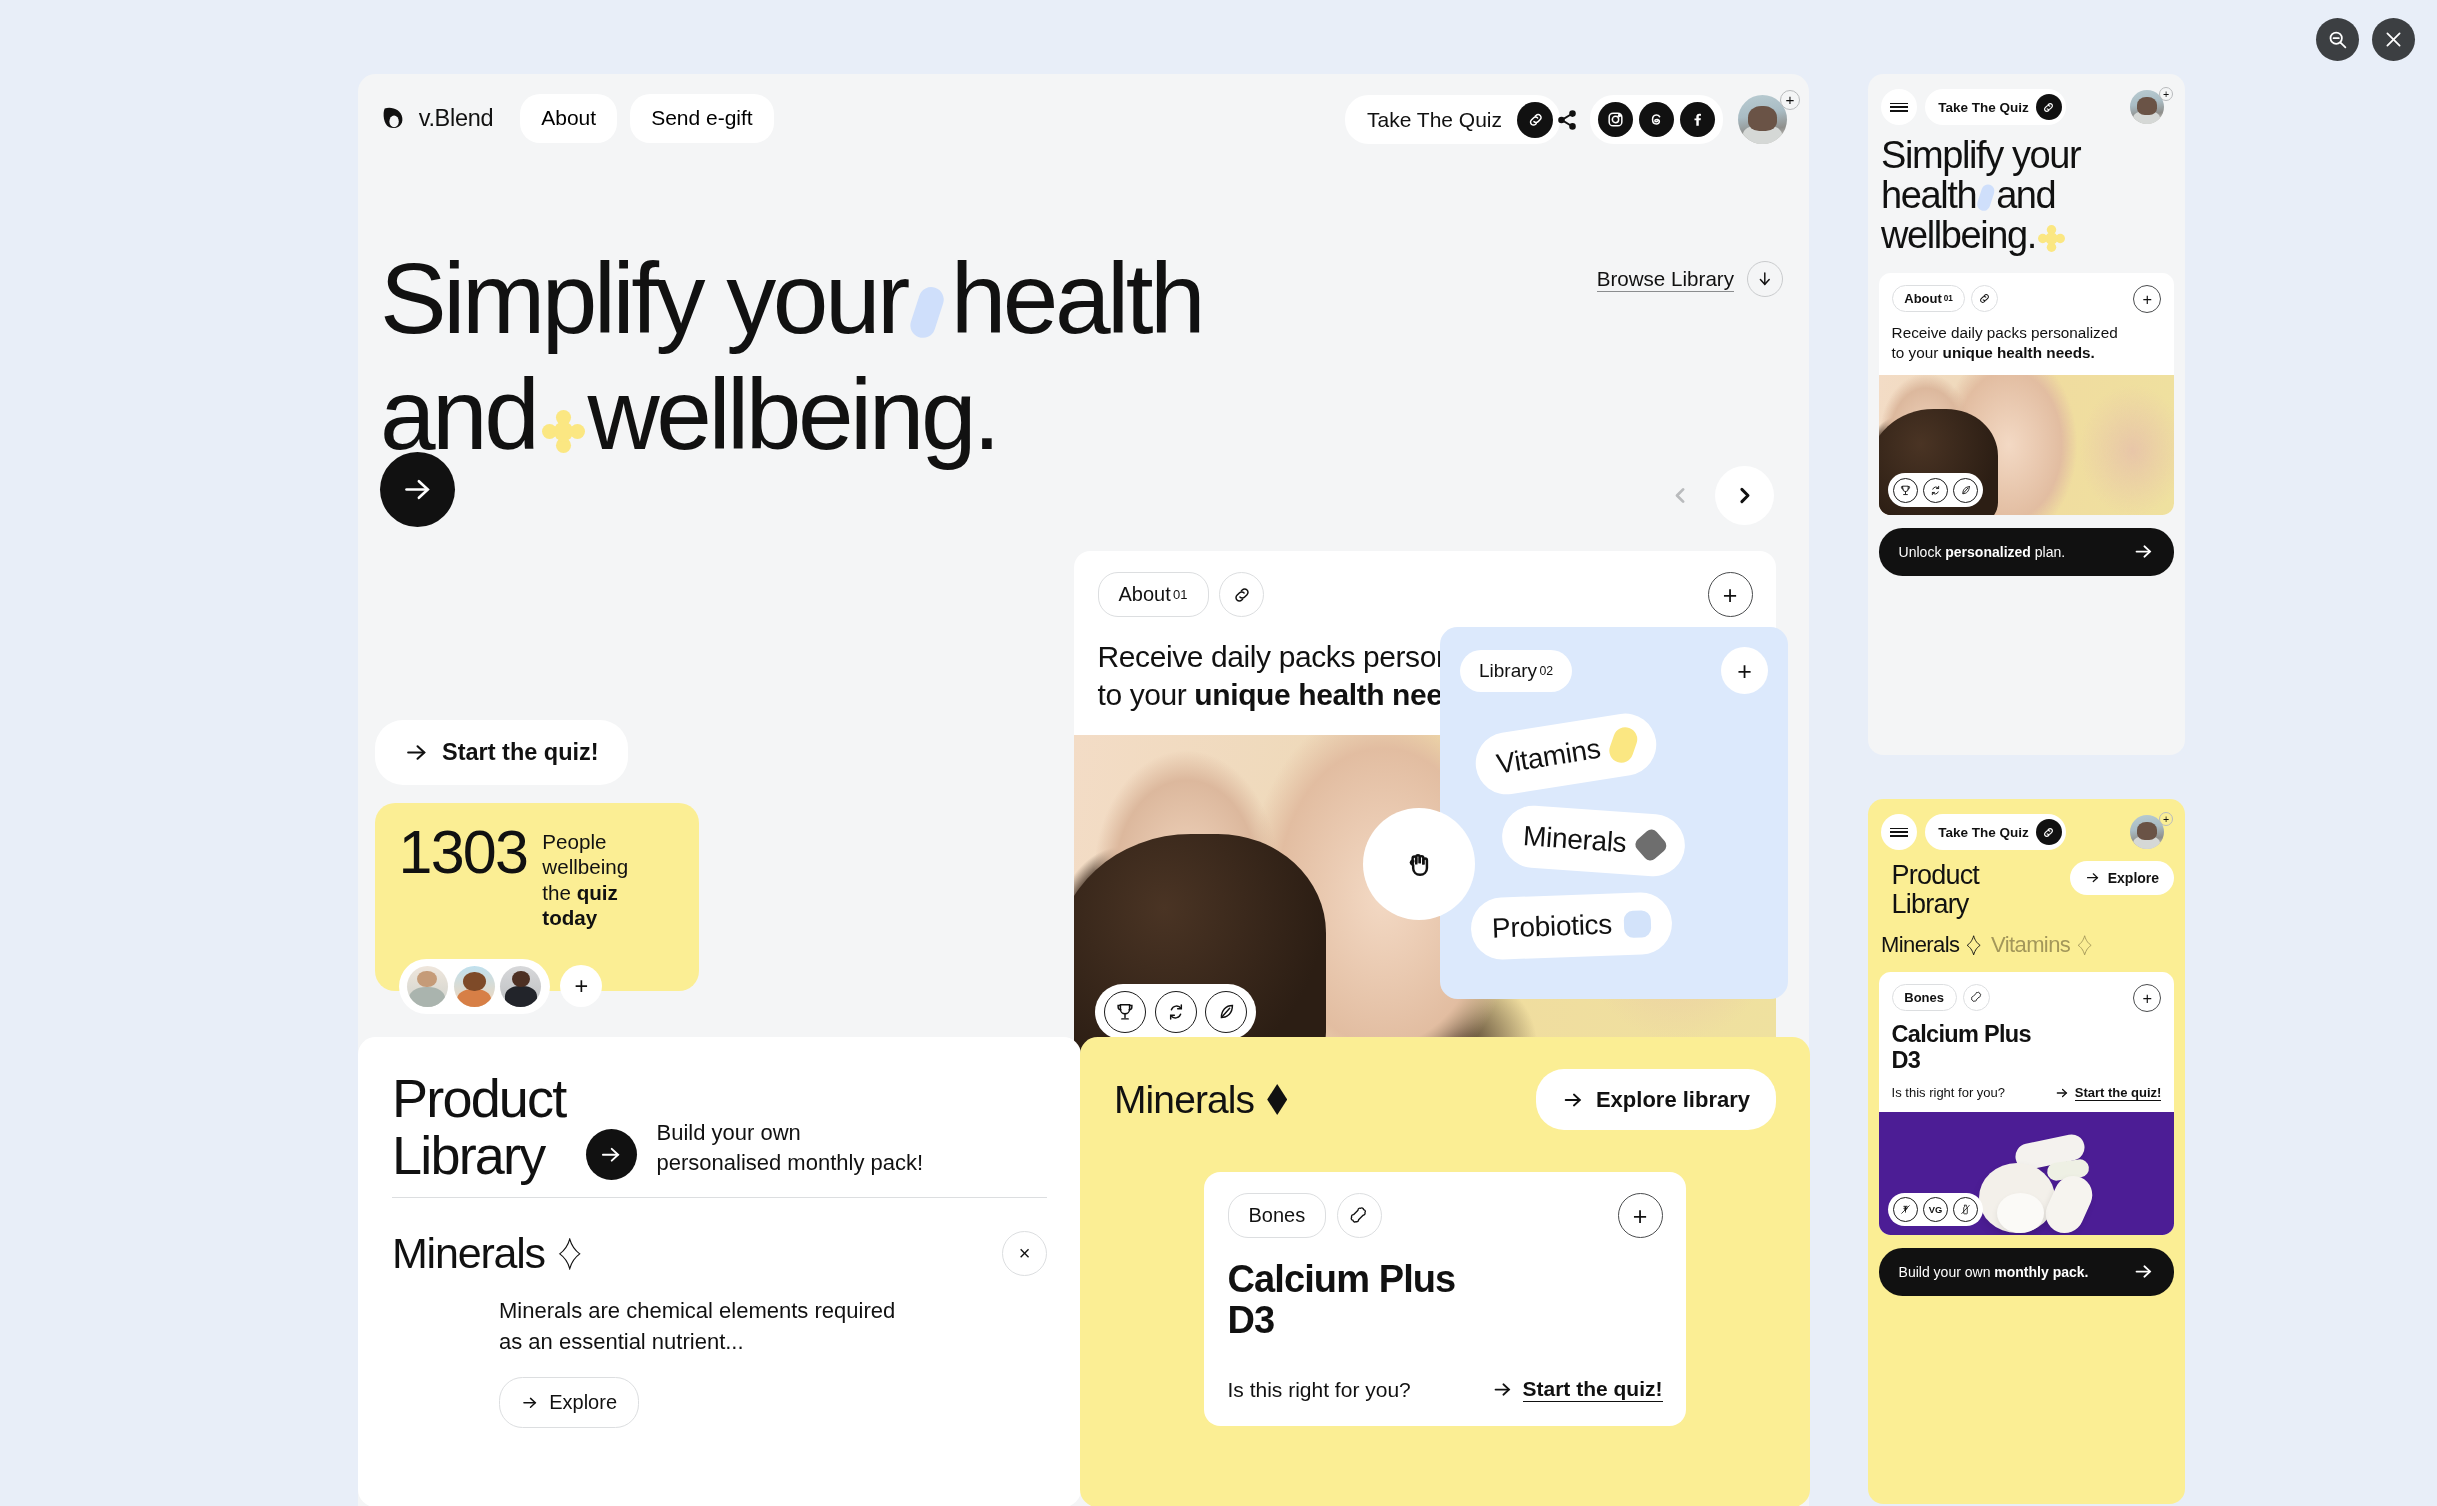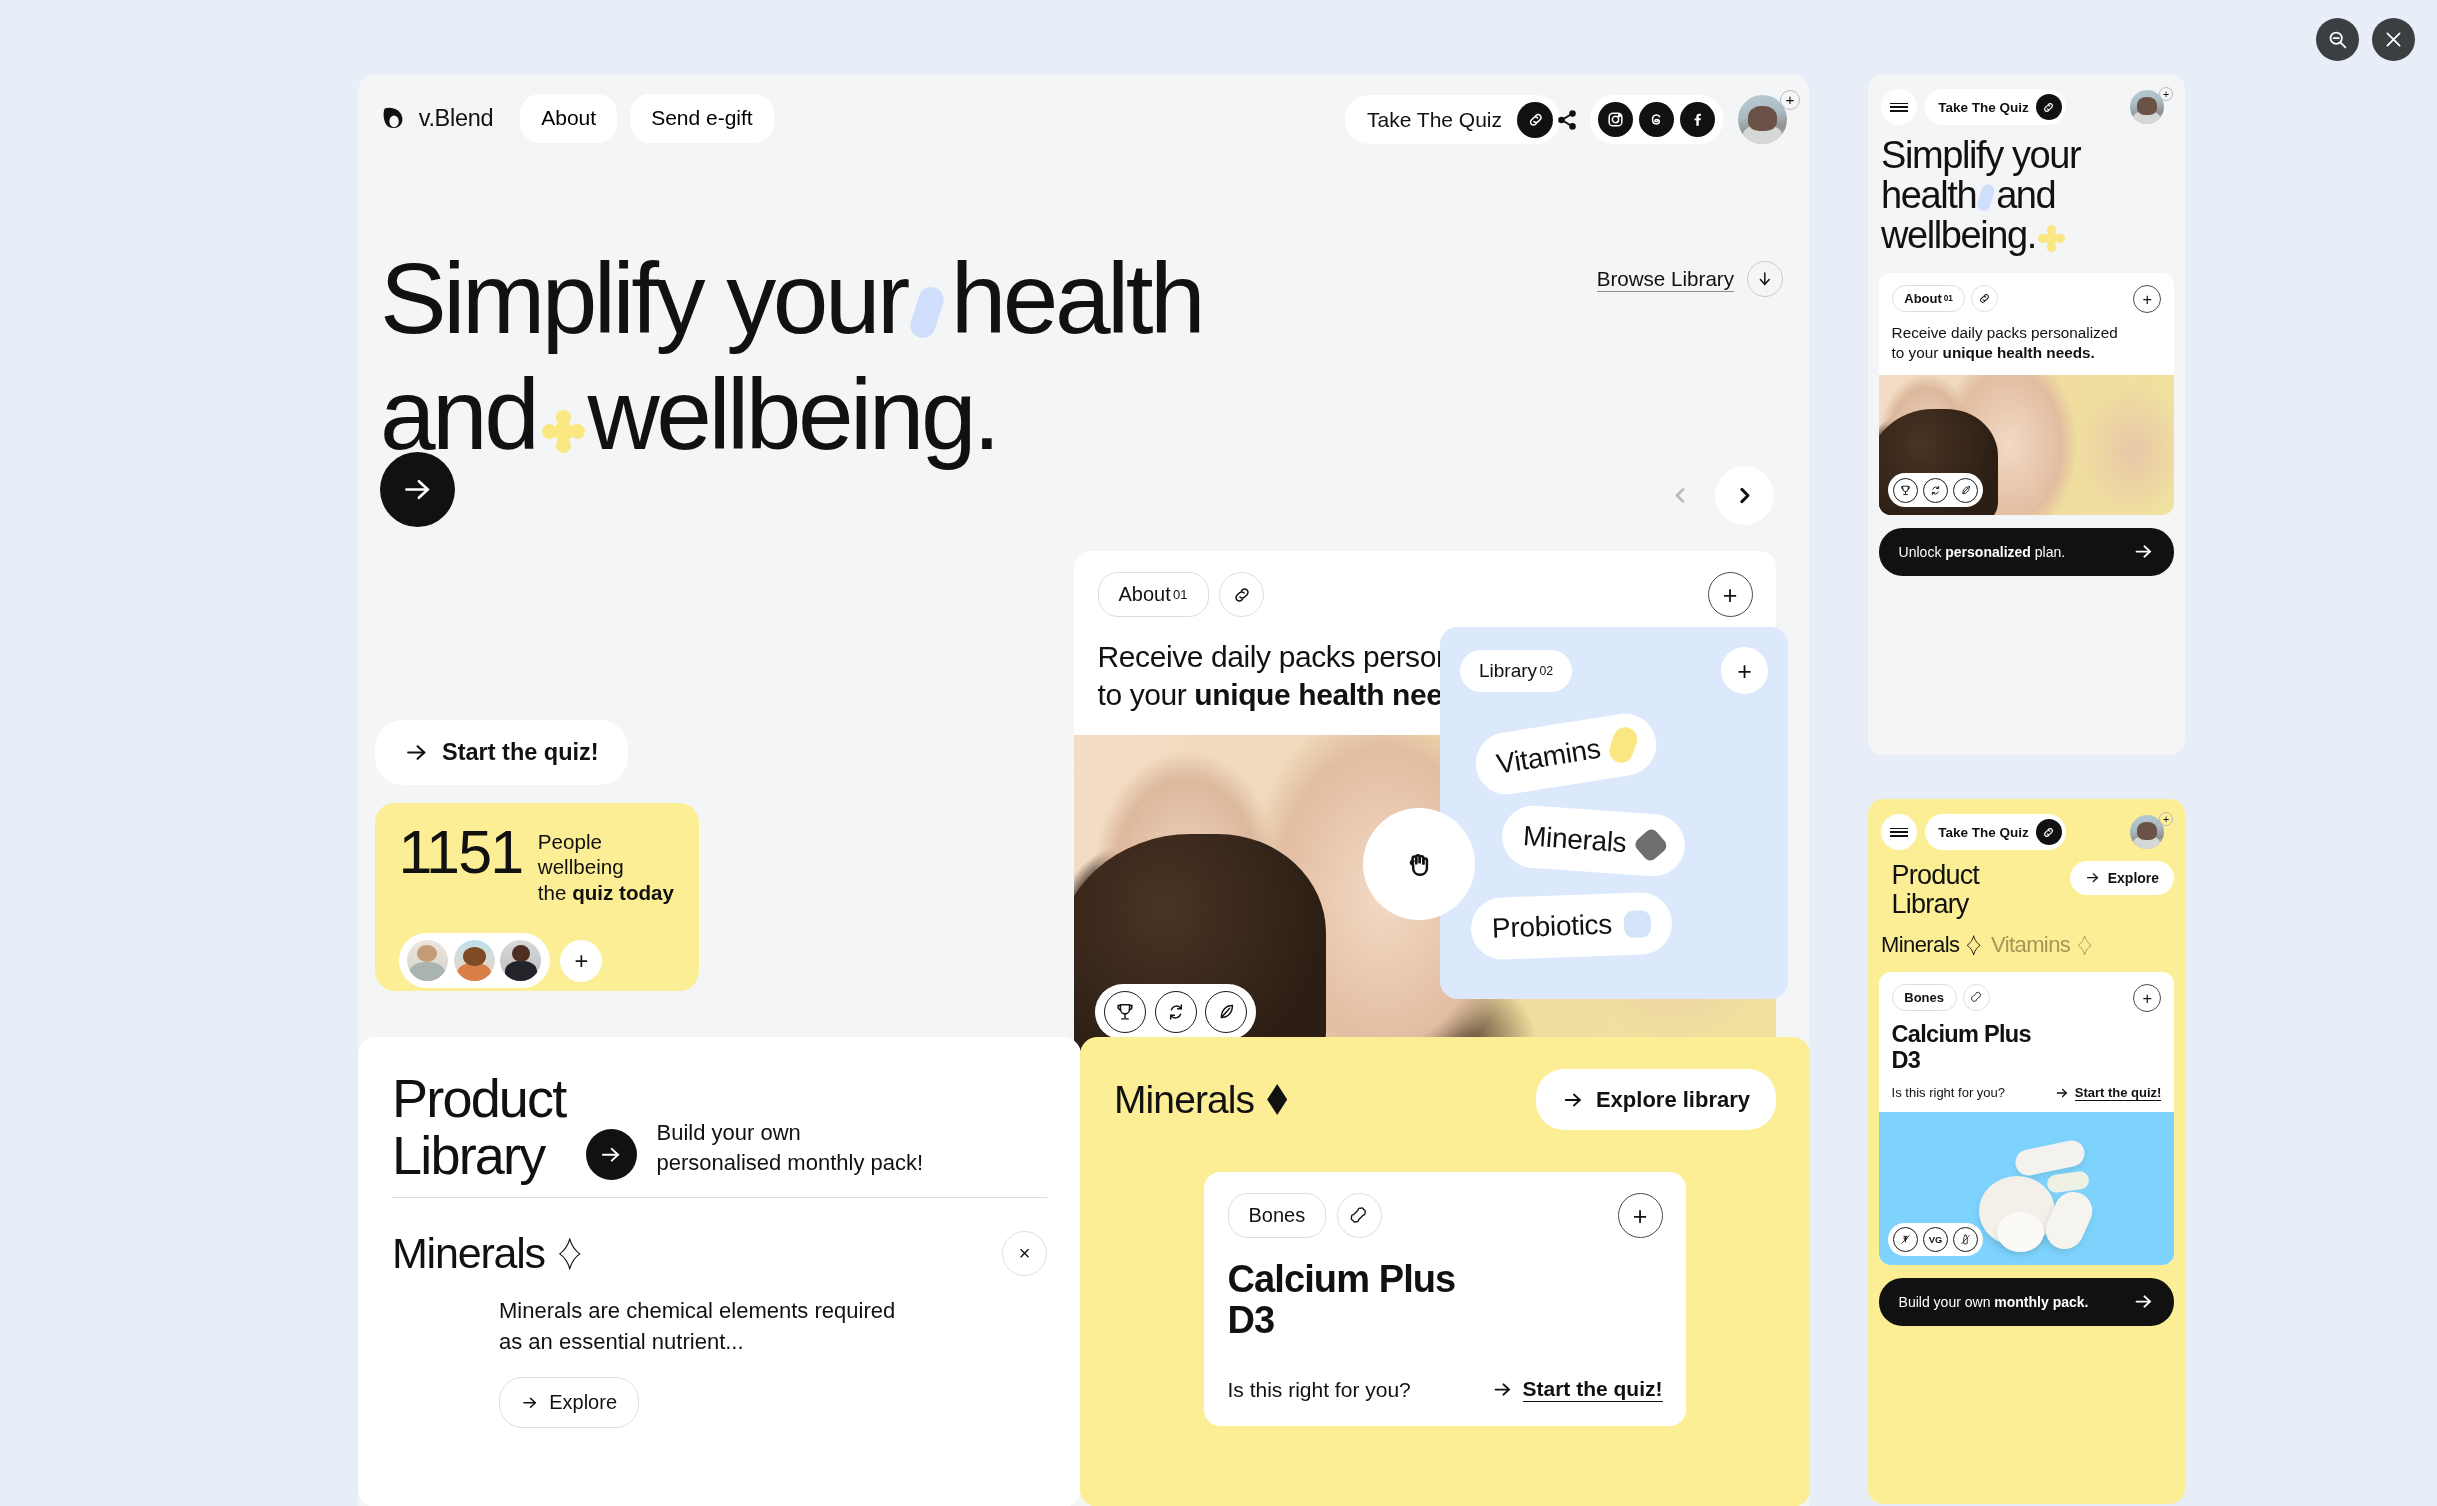--- a/index.html
+++ b/index.html
@@ -310,21 +310,21 @@
   .m2tabs { display:flex; align-items:center; gap: 9.4px; padding: 13px 13px 0 13px; font-size:22px; letter-spacing:-0.6px;}
   .m2tabs .on { display:flex;align-items:center;gap:7px; cursor:pointer;}
   .m2tabs .off { display:flex;align-items:center;gap:7px; color:#a3975a; cursor:pointer;}
   .m2diamond{width:15.3px;height:20px;}
   .mprod { margin: 14px 10.6px 0 10.6px; background:#fff;border-radius:11.7px;overflow:hidden;}
   .mp-title{font-size:23.5px;font-weight:700;line-height:1.08;letter-spacing:-0.7px;padding:10.6px 13px 0 13px;}
   .mp-foot{display:flex;align-items:center;justify-content:space-between;padding:11.7px 13px 10.6px 13px;font-size:13px;}
   .mp-link{font-weight:700;display:flex;align-items:center;gap:5.9px;cursor:pointer;}
   .mp-link .u{border-bottom:1.2px solid #111;}
   .mp-link svg{width:14px;height:14px;}
-  .mp-photo{height:153px;background:#7dd3fc;position:relative;}
+  .mp-photo{height:123px;background:#4c1d95;position:relative;}
   .pillA{position:absolute;left:46%;top:22%;width:70px;height:26px;border-radius:15.3px;background:#f4f2ee;transform:rotate(-12deg);box-shadow:0 3.5px 5.9px rgba(0,0,0,.08);}
   .pillB{position:absolute;left:34%;top:42%;width:76px;height:70px;border-radius:50%;background:#f3f0ea;box-shadow:0 4.7px 8.2px rgba(0,0,0,.1);}
   .pillC{position:absolute;left:58%;top:52%;width:38px;height:59px;border-radius:20px;background:#f6f4ef;transform:rotate(24deg);box-shadow:0 3.5px 5.9px rgba(0,0,0,.1);}
   .pillD{position:absolute;left:57%;top:40%;width:42px;height:17.6px;border-radius:10.6px;background:#eef0e4;transform:rotate(-8deg);}
   .pillE{position:absolute;left:40%;top:66%;width:47px;height:40px;border-radius:50%;background:#fbfaf7;box-shadow:0 3.5px 5.9px rgba(0,0,0,.08);}
 
   svg { display: block; }
 </style>
 </head>
 <body>
@@ -512,21 +512,21 @@
   <div class="startquiz">
     <svg viewBox="0 0 24 24" fill="none" stroke="#111" stroke-width="2" stroke-linecap="round">
       <line x1="4" y1="12" x2="19" y2="12"></line>
         <polyline points="13,6 19.5,12 13,18"></polyline>
     </svg>
     <span>Start the quiz!</span>
   </div>
 
   <div class="statcard">
     <div class="stat-top">
-      <div class="stat-num">1151</div>
+      <div class="stat-num">1303</div>
       <div class="stat-lbl">
         <span>People wellbeing</span><br>
         <span>the </span><b>quiz today</b>
       </div>
     </div>
     <div class="stat-bottom">
       <div class="faces">
         <span class="face a"></span>
         <span class="face b"></span>
         <span class="face c"></span>

